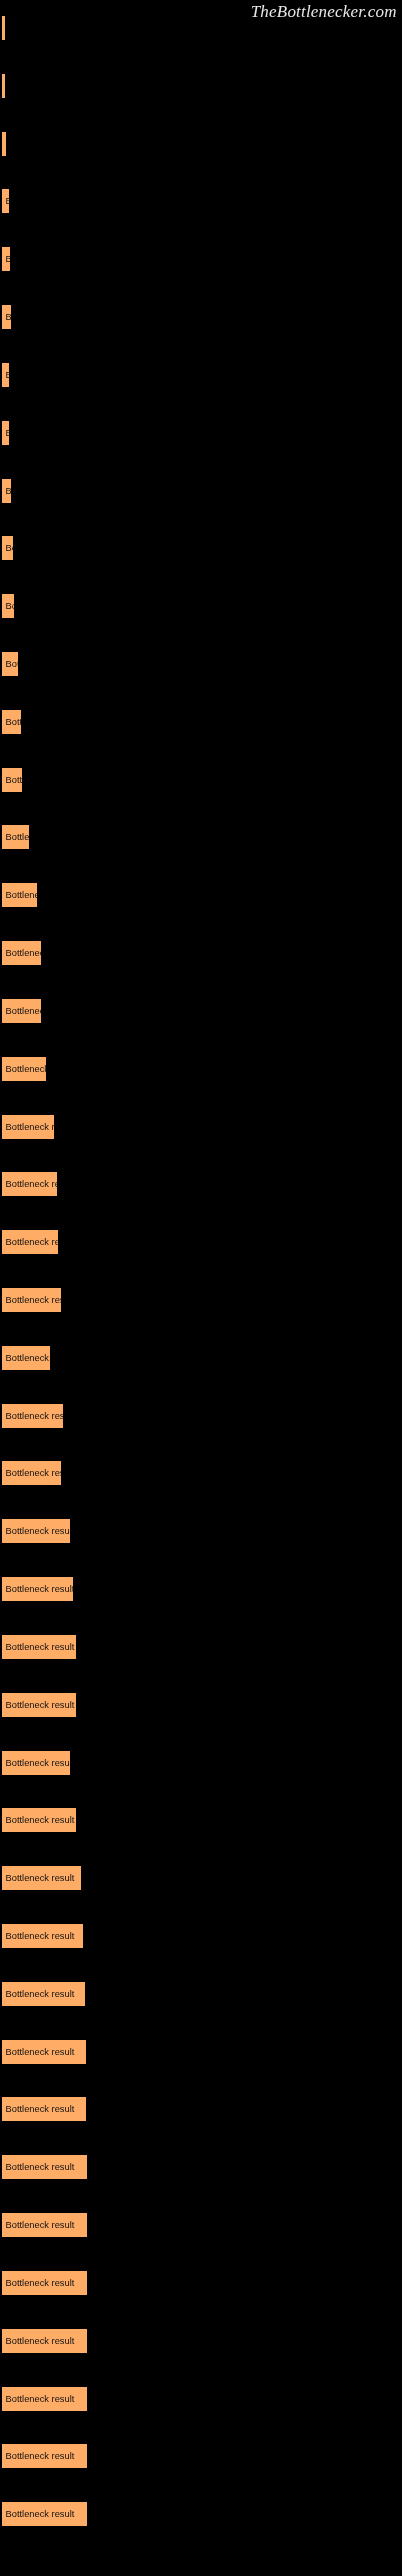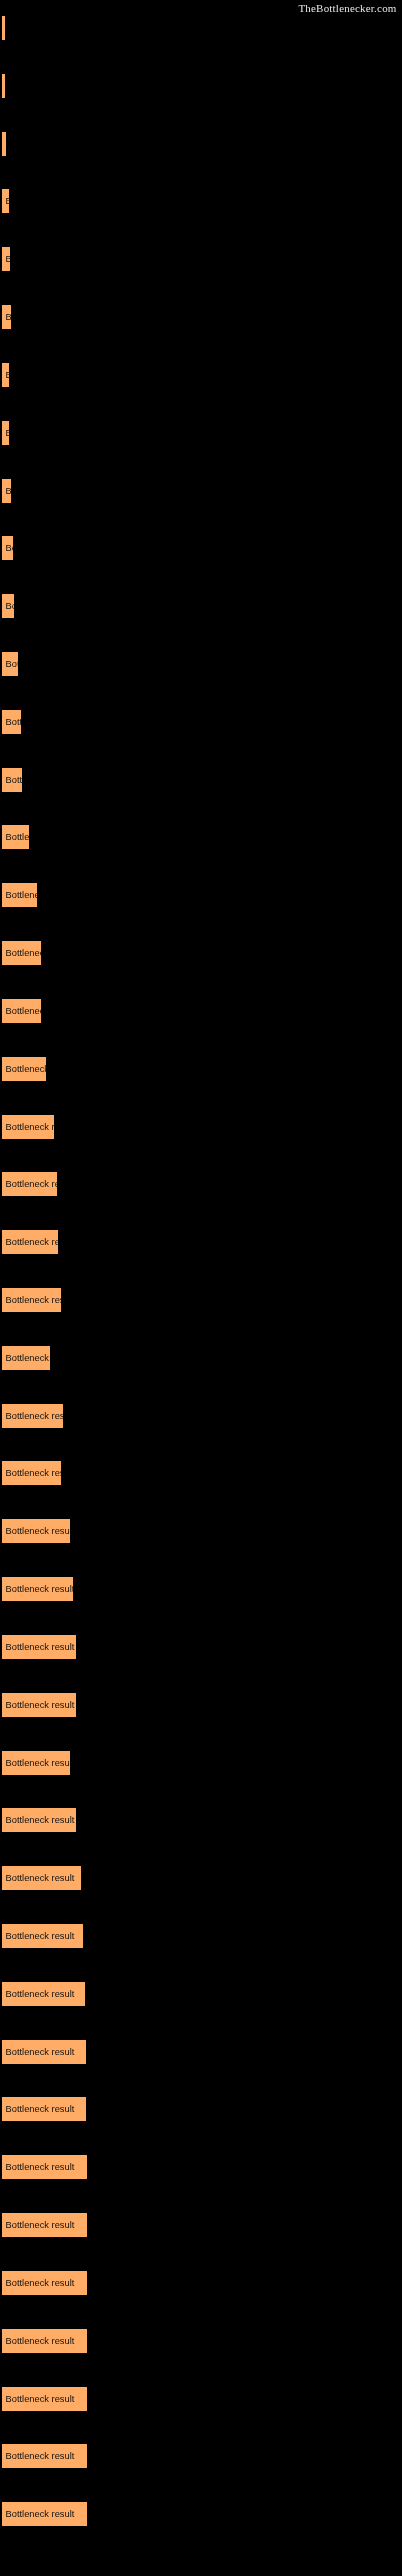--- a/index.html
+++ b/index.html
@@ -13,24 +13,25 @@
     height: 2576px;
     position: relative;
     font-family: "Liberation Sans", sans-serif;
     overflow: hidden;
   }
   #site-title {
     position: absolute;
     top: 1.6px;
     right: 6.4px;
     color: #e8e8e8;
-    font-size: 11px;
+    font-size: 17px;
     font-family: "Liberation Serif", serif;
     letter-spacing: 0.2px;
     white-space: nowrap;
+    font-style: italic;
   }
   #chart {
     position: absolute;
     left: 0;
     top: 0;
     width: 403px;
     height: 2576px;
   }
   .bar-row {
     position: absolute;

